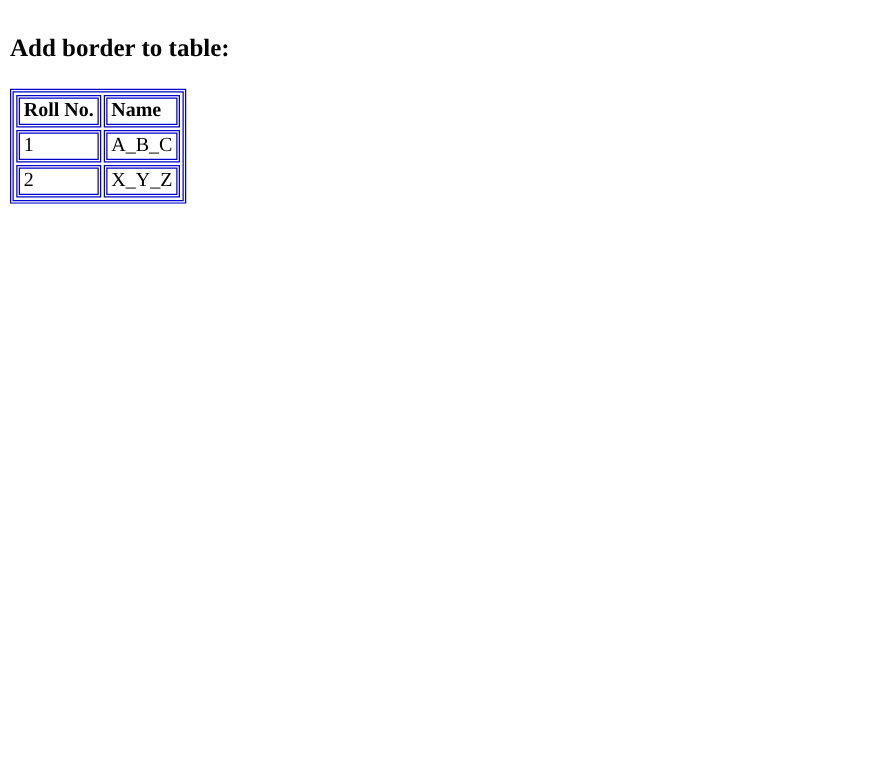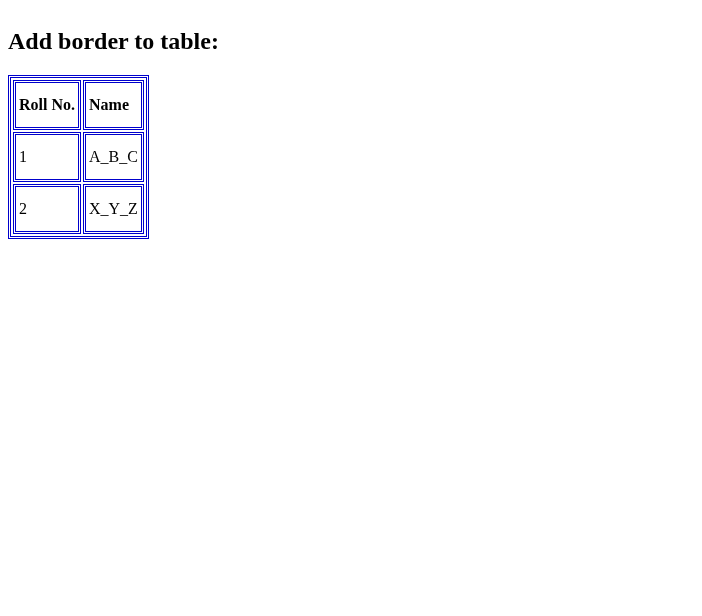--- a/index.html
+++ b/index.html
@@ -3,33 +3,33 @@
   <meta charset="utf-8">
   <style>
     body {
       font-family: "Times New Roman", Times, serif;
       margin: 8px;
       padding: 0;
       background: #fff;
       color: #000;
     }
     h2 {
-      font-size: 24px;
+      font-size: 20px;
       font-weight: bold;
       margin-top: 20px;
       margin-bottom: 20px;
     }
     table {
       border: 3px double #0000cc;
       border-collapse: separate;
       border-spacing: 2px;
     }
     th, td {
       border: 3px double #0000cc;
-      padding: 13px 3px;
+      padding: 1px 3px;
       text-align: left;
       font-size: 16px;
       font-weight: normal;
     }
     th {
       font-weight: bold;
     }
   </style>
 </head>
 <body>

